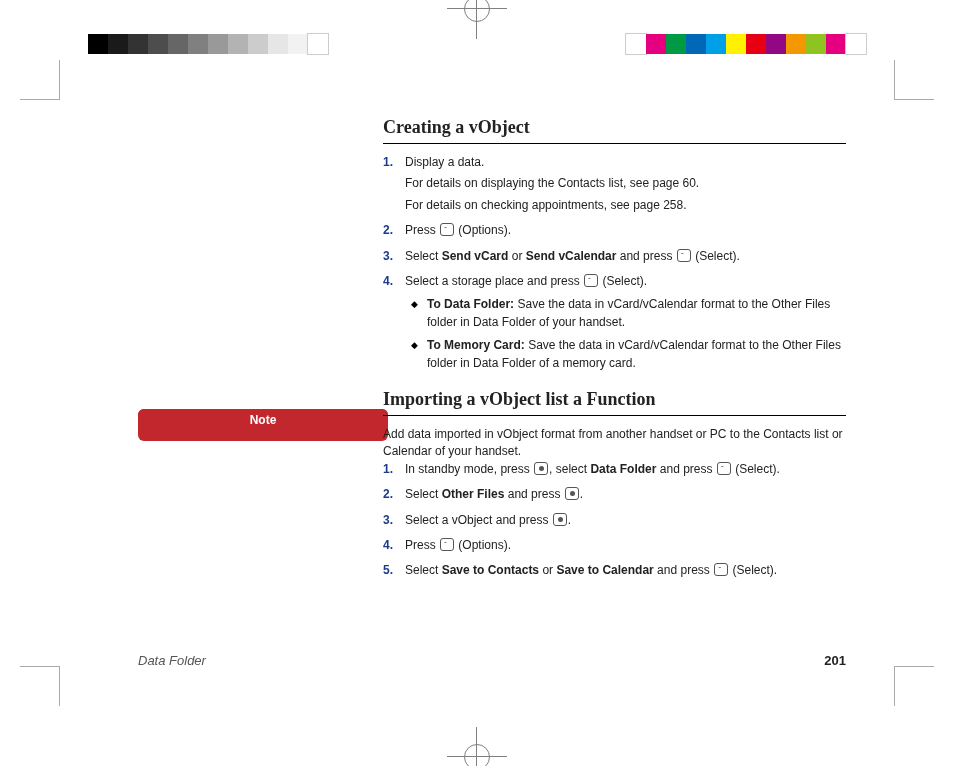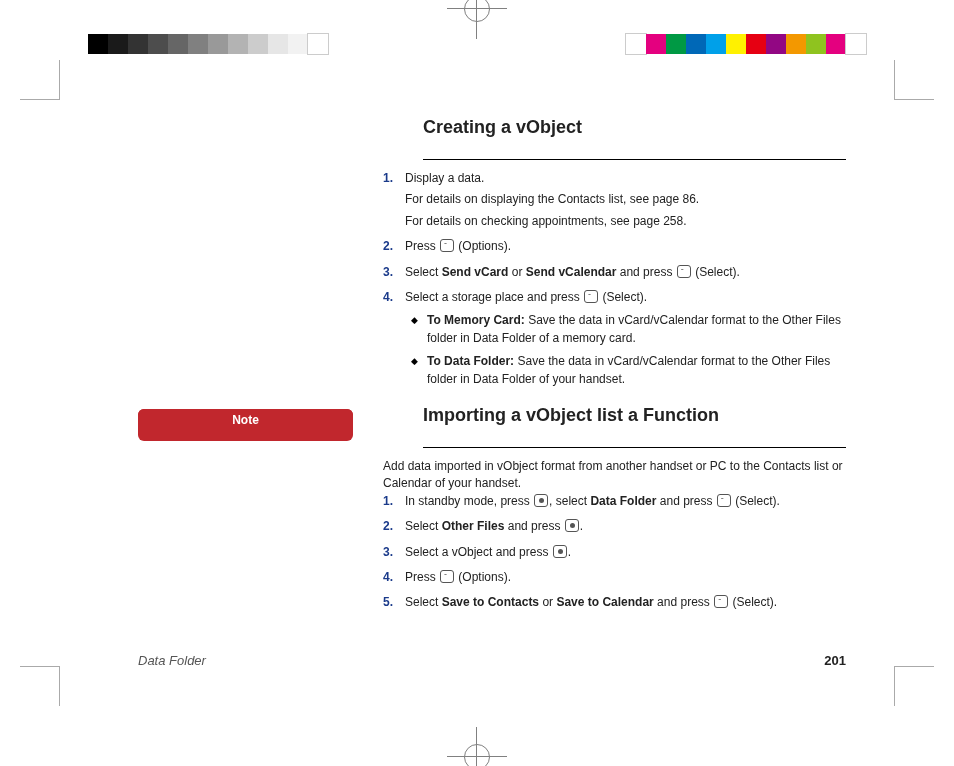--- a/index.html
+++ b/index.html
@@ -49,41 +49,40 @@
     left: 108px; right: 108px;
     top: 114px; bottom: 98px;
   }
   .col-main {
     position: absolute;
     left: 275px; top: 0; right: 0;
     font-size: 12px;
     line-height: 1.45;
   }
   h2 {
-    font-family: Liberation Sans, sans-serif;
+    font-family: Liberation Serif, serif;
     font-size: 18px;
     font-weight: bold;
     border-bottom: 1px solid #000;
-    padding-bottom: 19px;
+    padding-bottom: 3px;
     margin-bottom: 10px;
-    margin-left: 40px;
   }
   ol { list-style: none; padding: 0; margin: 0 0 14px 0; }
   ol li { position: relative; padding-left: 22px; margin-bottom: 8px; }
   ol li .num { position: absolute; left: 0; font-weight: bold; color: #1a3a8a; }
   .subp { margin: 4px 0 0 0; }
   .bullets { list-style: none; margin: 6px 0 0 6px; padding: 0; }
   .bullets li { position: relative; padding-left: 16px; margin-bottom: 6px; font-size: 12px; }
   .bullets li::before { content: "◆"; position: absolute; left: 0; font-size: 9px; top: 2px; color: #000; }
   b { font-weight: bold; }
 
   .sidebar-note {
     position: absolute;
     left: 30px; top: 295px;
-    width: 215px;
+    width: 250px;
     background: #c1272d;
     color: #fff;
     border-radius: 6px;
     padding: 0 0 10px 0;
     font-size: 11px;
     overflow:hidden;
   }
   .sidebar-note .note-title {
     text-align: center;
     font-weight: bold;
@@ -184,37 +183,37 @@
     <div class="note-title">Note</div>
   </div>
 
   <div class="col-main">
 
     <h2>Creating a vObject</h2>
     <ol>
       <li>
         <span class="num">1.</span>
         <span>Display a data.</span>
-        <div class="subp">For details on displaying the Contacts list, see page 86.</div>
+        <div class="subp">For details on displaying the Contacts list, see page 60.</div>
         <div class="subp">For details on checking appointments, see page 258.</div>
       </li>
       <li>
         <span class="num">2.</span>
         <span>Press </span><span class="key-icon"></span><span> (Options).</span>
       </li>
       <li>
         <span class="num">3.</span>
         <span>Select </span><b>Send vCard</b><span> or </span><b>Send vCalendar</b><span> and press </span><span class="key-icon"></span><span> (Select).</span>
       </li>
       <li>
         <span class="num">4.</span>
         <span>Select a storage place and press </span><span class="key-icon"></span><span> (Select).</span>
         <ul class="bullets">
+          <li><b>To Data Folder:</b><span> Save the data in vCard/vCalendar format to the Other Files folder in Data Folder of your handset.</span></li>
           <li><b>To Memory Card:</b><span> Save the data in vCard/vCalendar format to the Other Files folder in Data Folder of a memory card.</span></li>
-          <li><b>To Data Folder:</b><span> Save the data in vCard/vCalendar format to the Other Files folder in Data Folder of your handset.</span></li>
         </ul>
       </li>
     </ol>
 
     <h2>Importing a vObject list a Function</h2>
     <p style="margin-bottom:0;">Add data imported in vObject format from another handset or PC to the Contacts list or Calendar of your handset.</p>
     <ol>
       <li>
         <span class="num">1.</span>
         <span>In standby mode, press </span><span class="key-center"></span><span>, select </span><b>Data Folder</b><span> and press </span><span class="key-icon"></span><span> (Select).</span>

